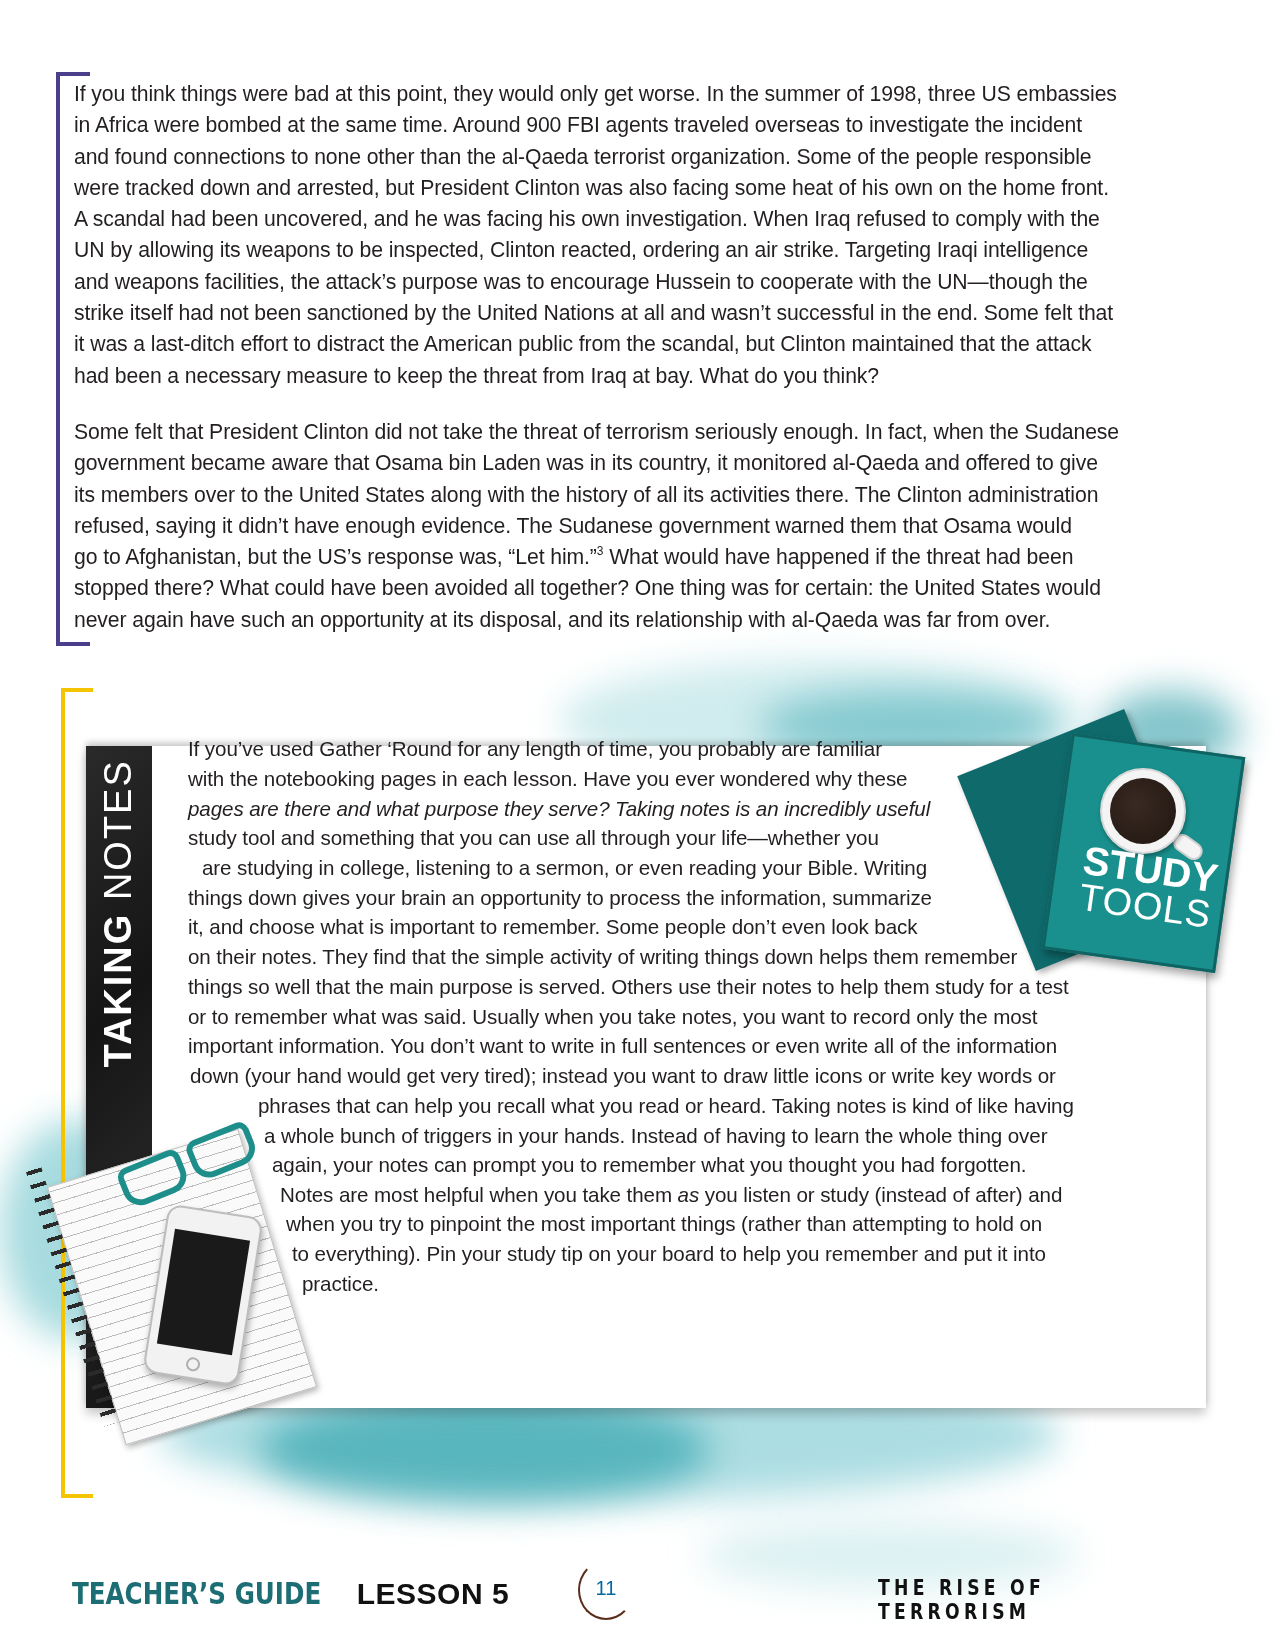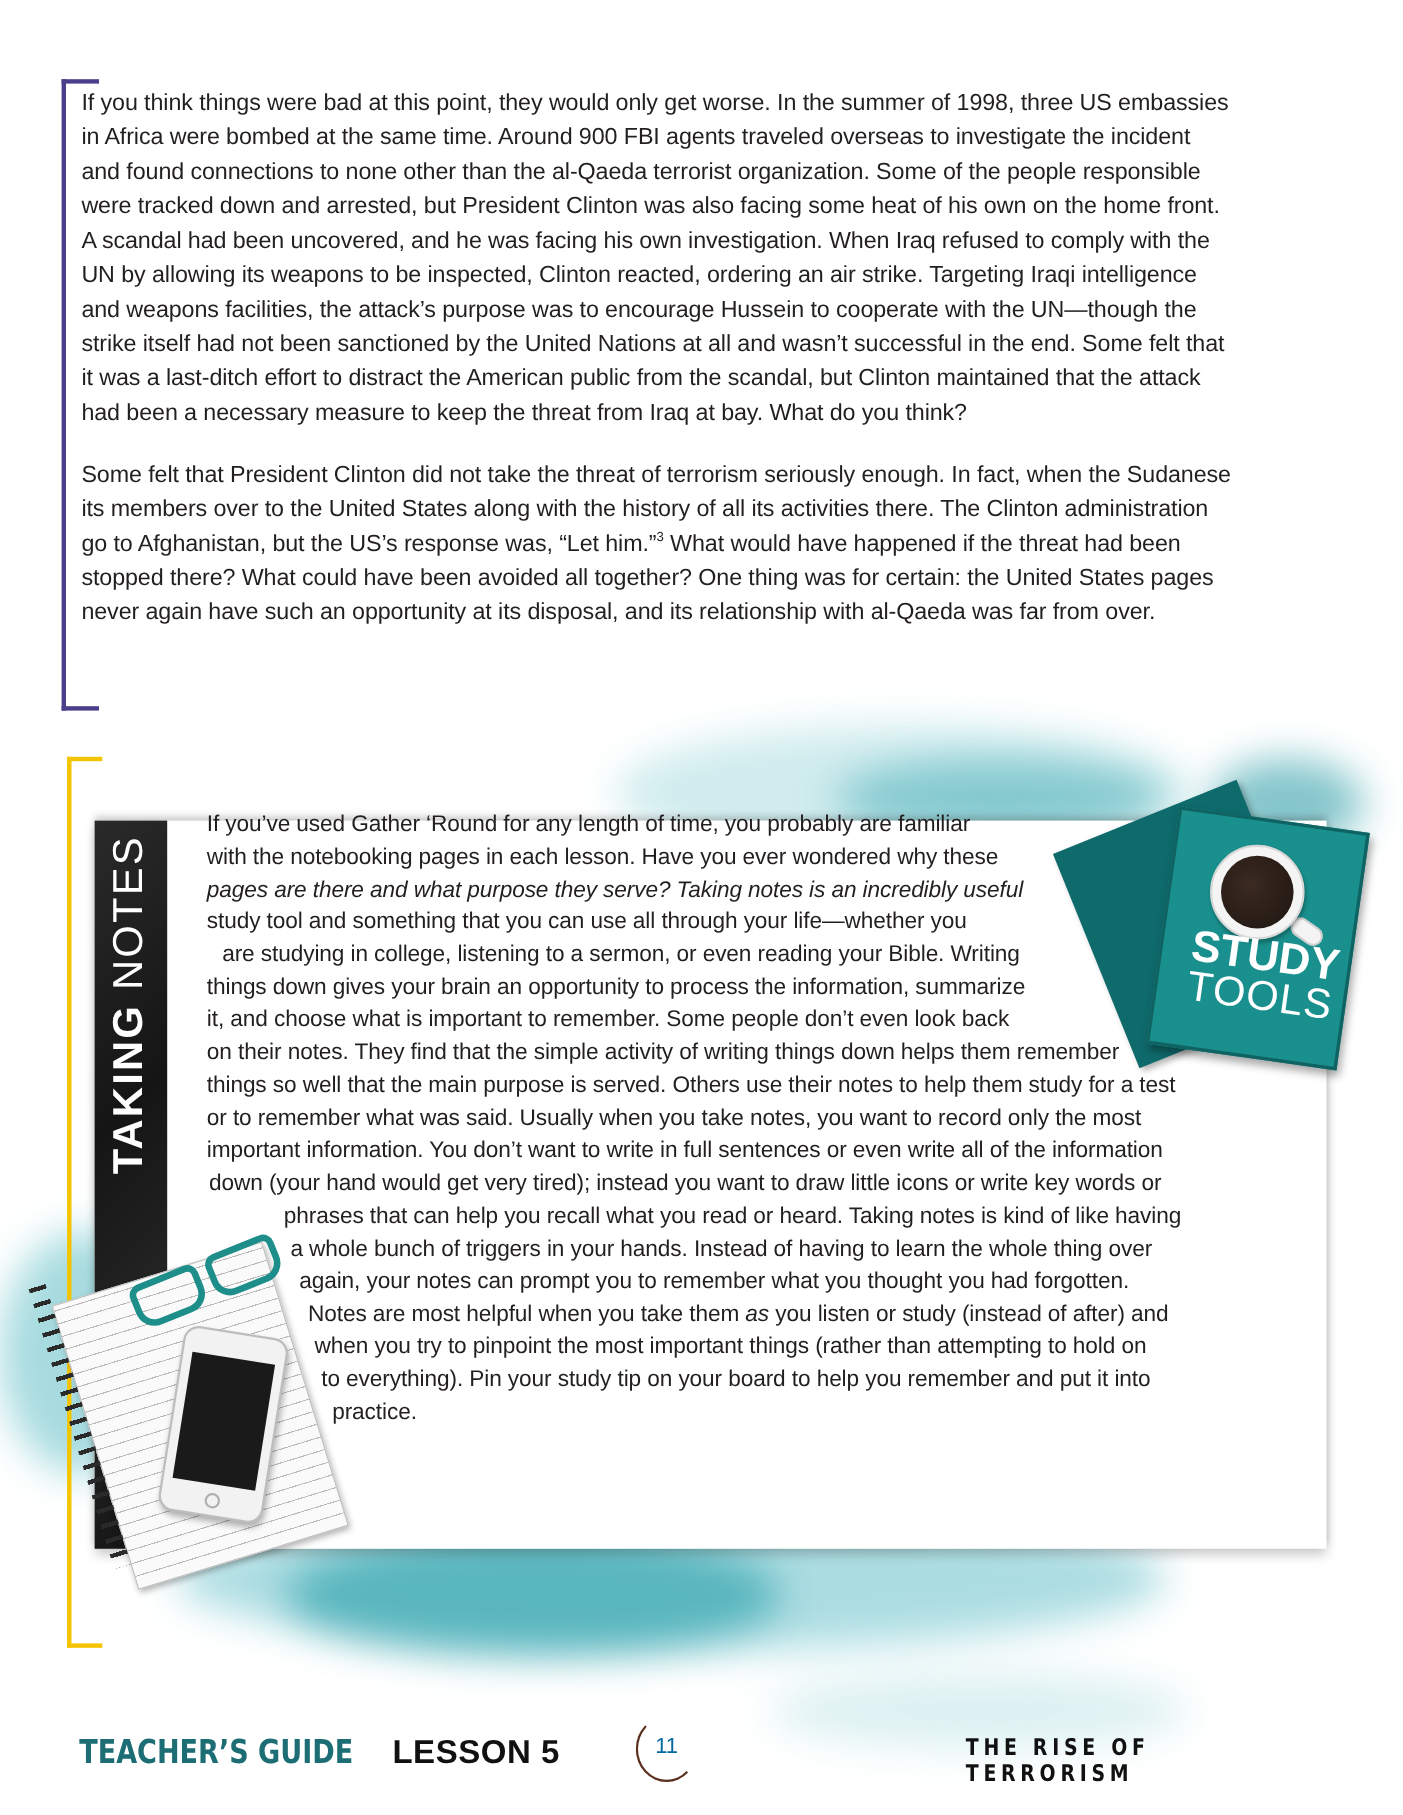--- a/index.html
+++ b/index.html
@@ -124,23 +124,25 @@
   <p class="line">A scandal had been uncovered, and he was facing his own investigation. When Iraq refused to comply with the</p>
   <p class="line">UN by allowing its weapons to be inspected, Clinton reacted, ordering an air strike. Targeting Iraqi intelligence</p>
   <p class="line">and weapons facilities, the attack’s purpose was to encourage Hussein to cooperate with the UN—though the</p>
   <p class="line">strike itself had not been sanctioned by the United Nations at all and wasn’t successful in the end. Some felt that</p>
   <p class="line">it was a last-ditch effort to distract the American public from the scandal, but Clinton maintained that the attack</p>
   <p class="line">had been a necessary measure to keep the threat from Iraq at bay. What do you think?</p>
 </div>
 
 <div class="body-text" id="para2">
   <p class="line">Some felt that President Clinton did not take the threat of terrorism seriously enough. In fact, when the Sudanese</p>
+  <p class="line">government became aware that Osama bin Laden was in its country, it monitored al-Qaeda and offered to give</p>
   <p class="line">its members over to the United States along with the history of all its activities there. The Clinton administration</p>
+  <p class="line">refused, saying it didn’t have enough evidence. The Sudanese government warned them that Osama would</p>
   <p class="line"><span>go to Afghanistan, but the US’s response was, “Let him.”</span><sup>3</sup><span> What would have happened if the threat had been</span></p>
-  <p class="line">stopped there? What could have been avoided all together? One thing was for certain: the United States pages</p>
+  <p class="line">stopped there? What could have been avoided all together? One thing was for certain: the United States would</p>
   <p class="line">never again have such an opportunity at its disposal, and its relationship with al-Qaeda was far from over.</p>
 </div>
 
 <div class="splash" style="left:560px; top:660px; width:520px; height:120px; background:rgba(120,200,205,0.35);"></div>
 <div class="splash" style="left:760px; top:690px; width:300px; height:70px; background:rgba(40,160,170,0.45);"></div>
 <div class="splash" style="left:1100px; top:690px; width:140px; height:80px; background:rgba(30,150,160,0.55);"></div>
 <div class="splash" style="left:0px; top:1120px; width:150px; height:220px; background:rgba(60,175,185,0.45);"></div>
 <div class="splash" style="left:160px; top:1370px; width:900px; height:130px; background:rgba(70,180,190,0.45);"></div>
 <div class="splash" style="left:260px; top:1395px; width:450px; height:110px; background:rgba(20,150,160,0.55);"></div>
 <div class="splash" style="left:700px; top:1520px; width:380px; height:70px; background:rgba(120,200,205,0.25);"></div>

